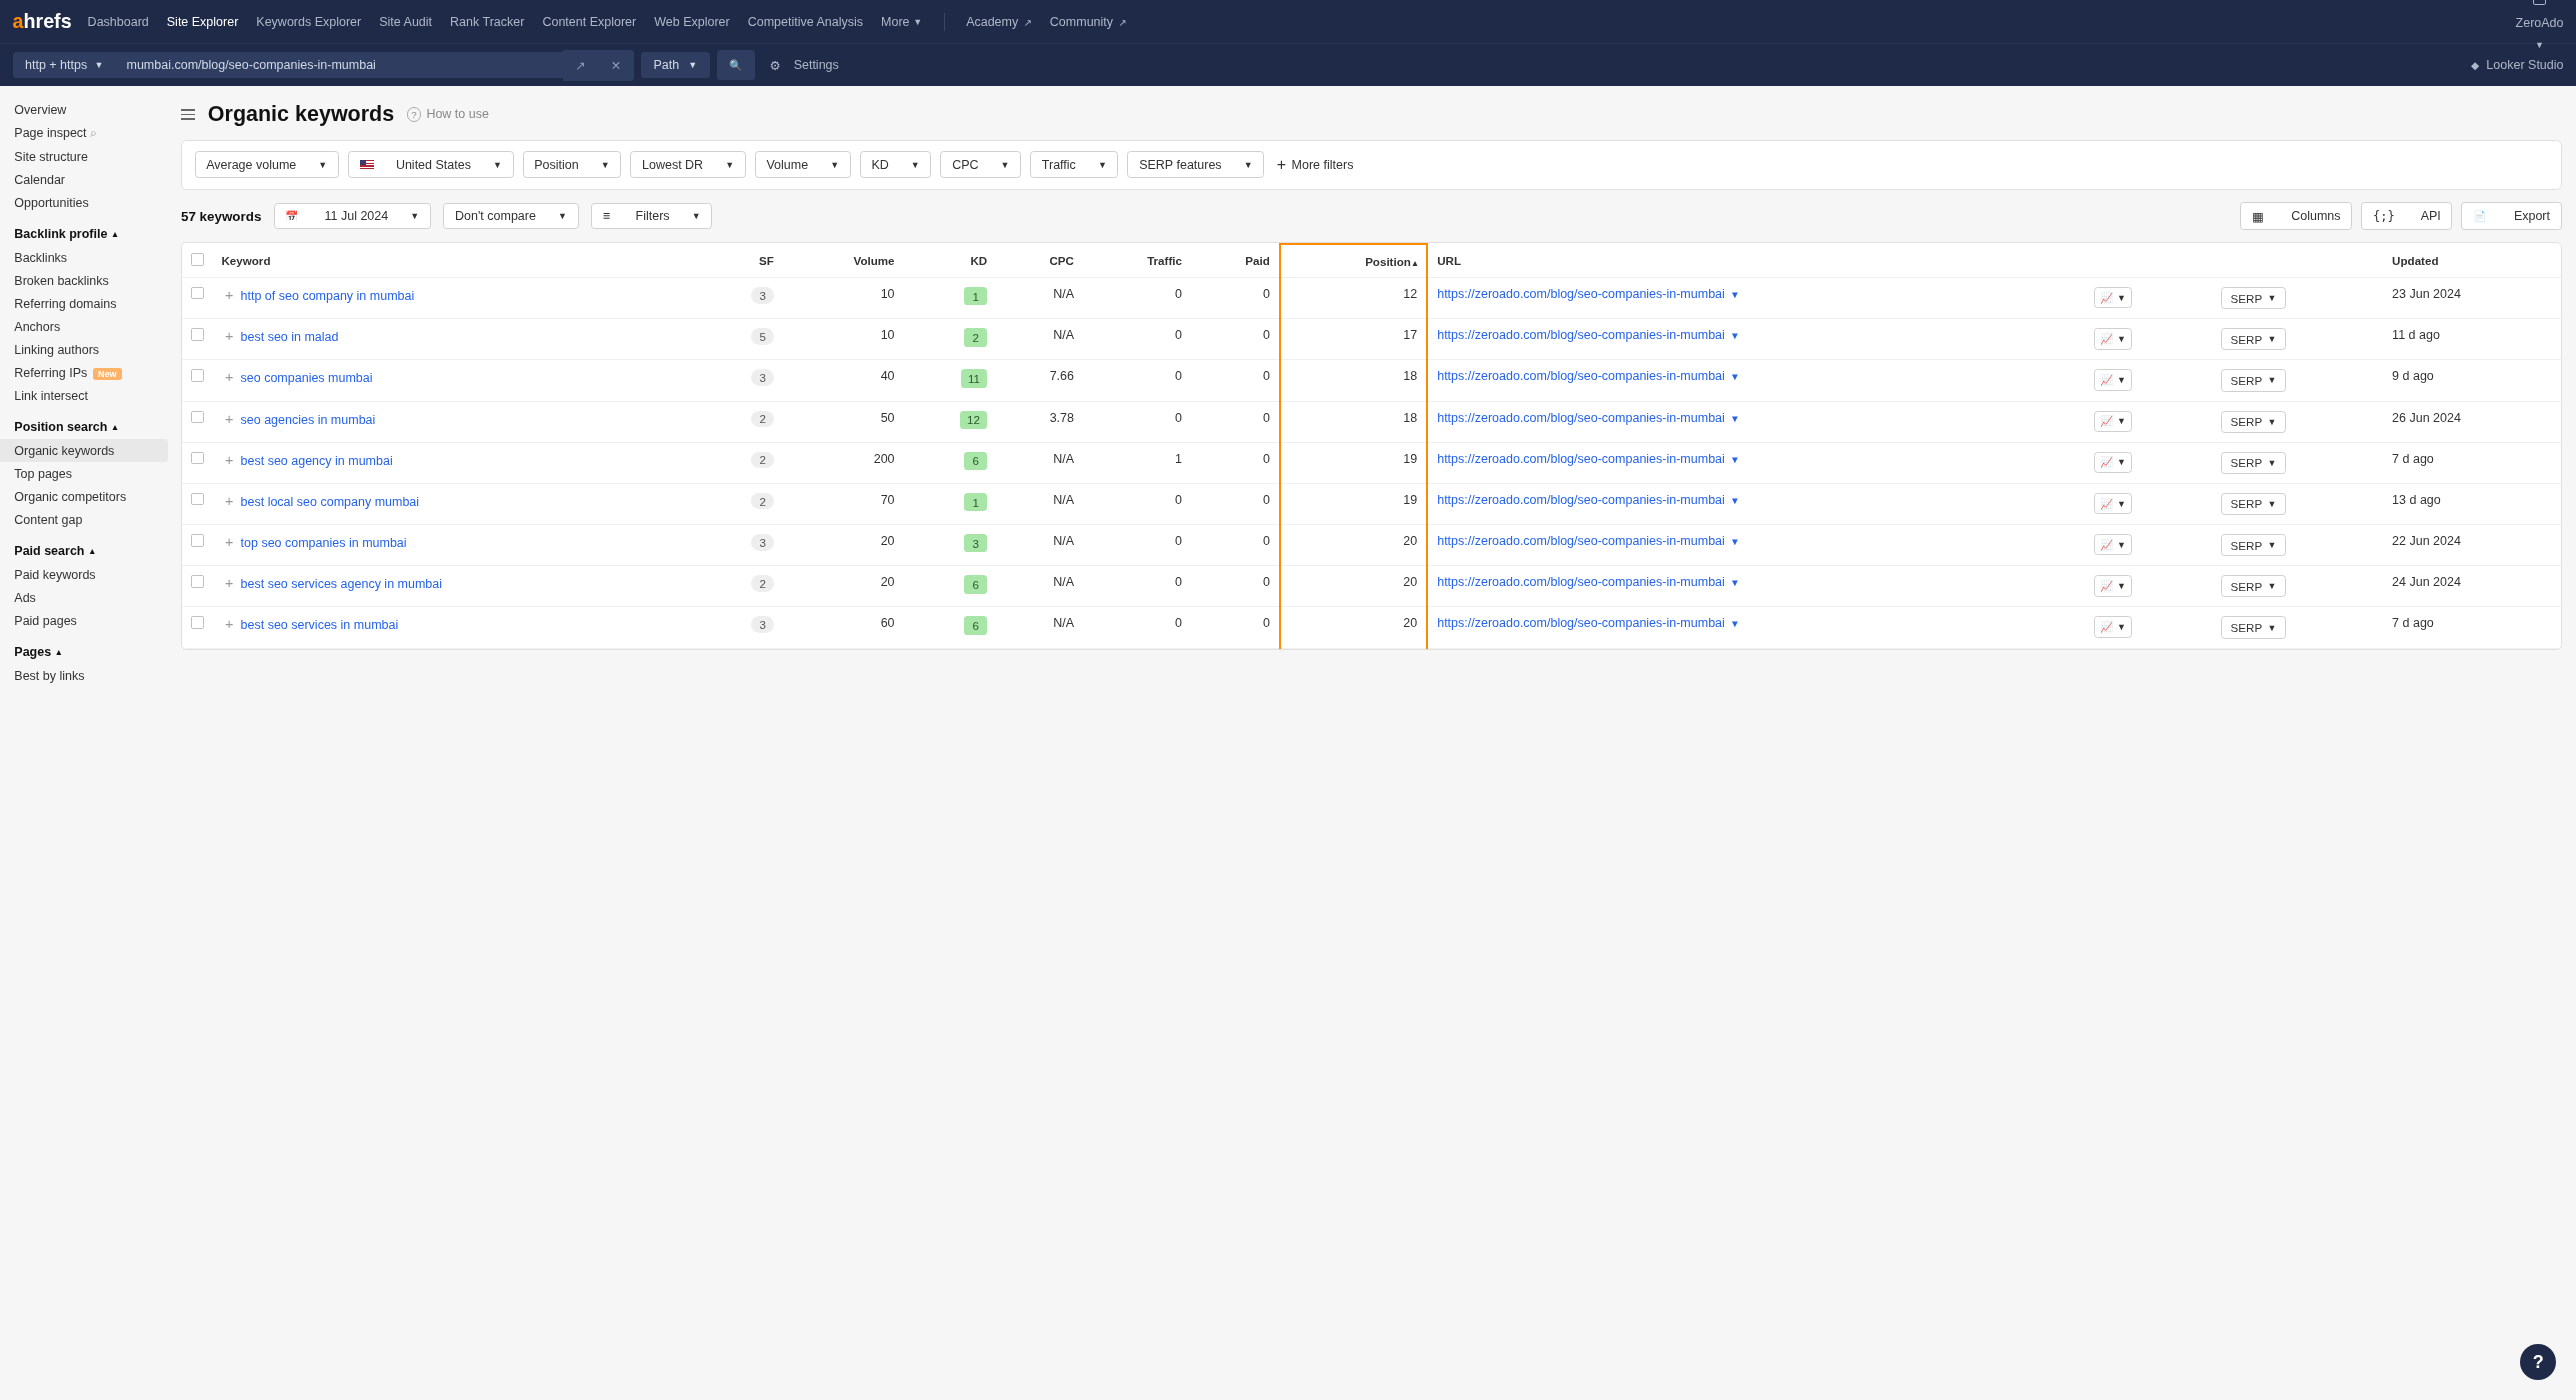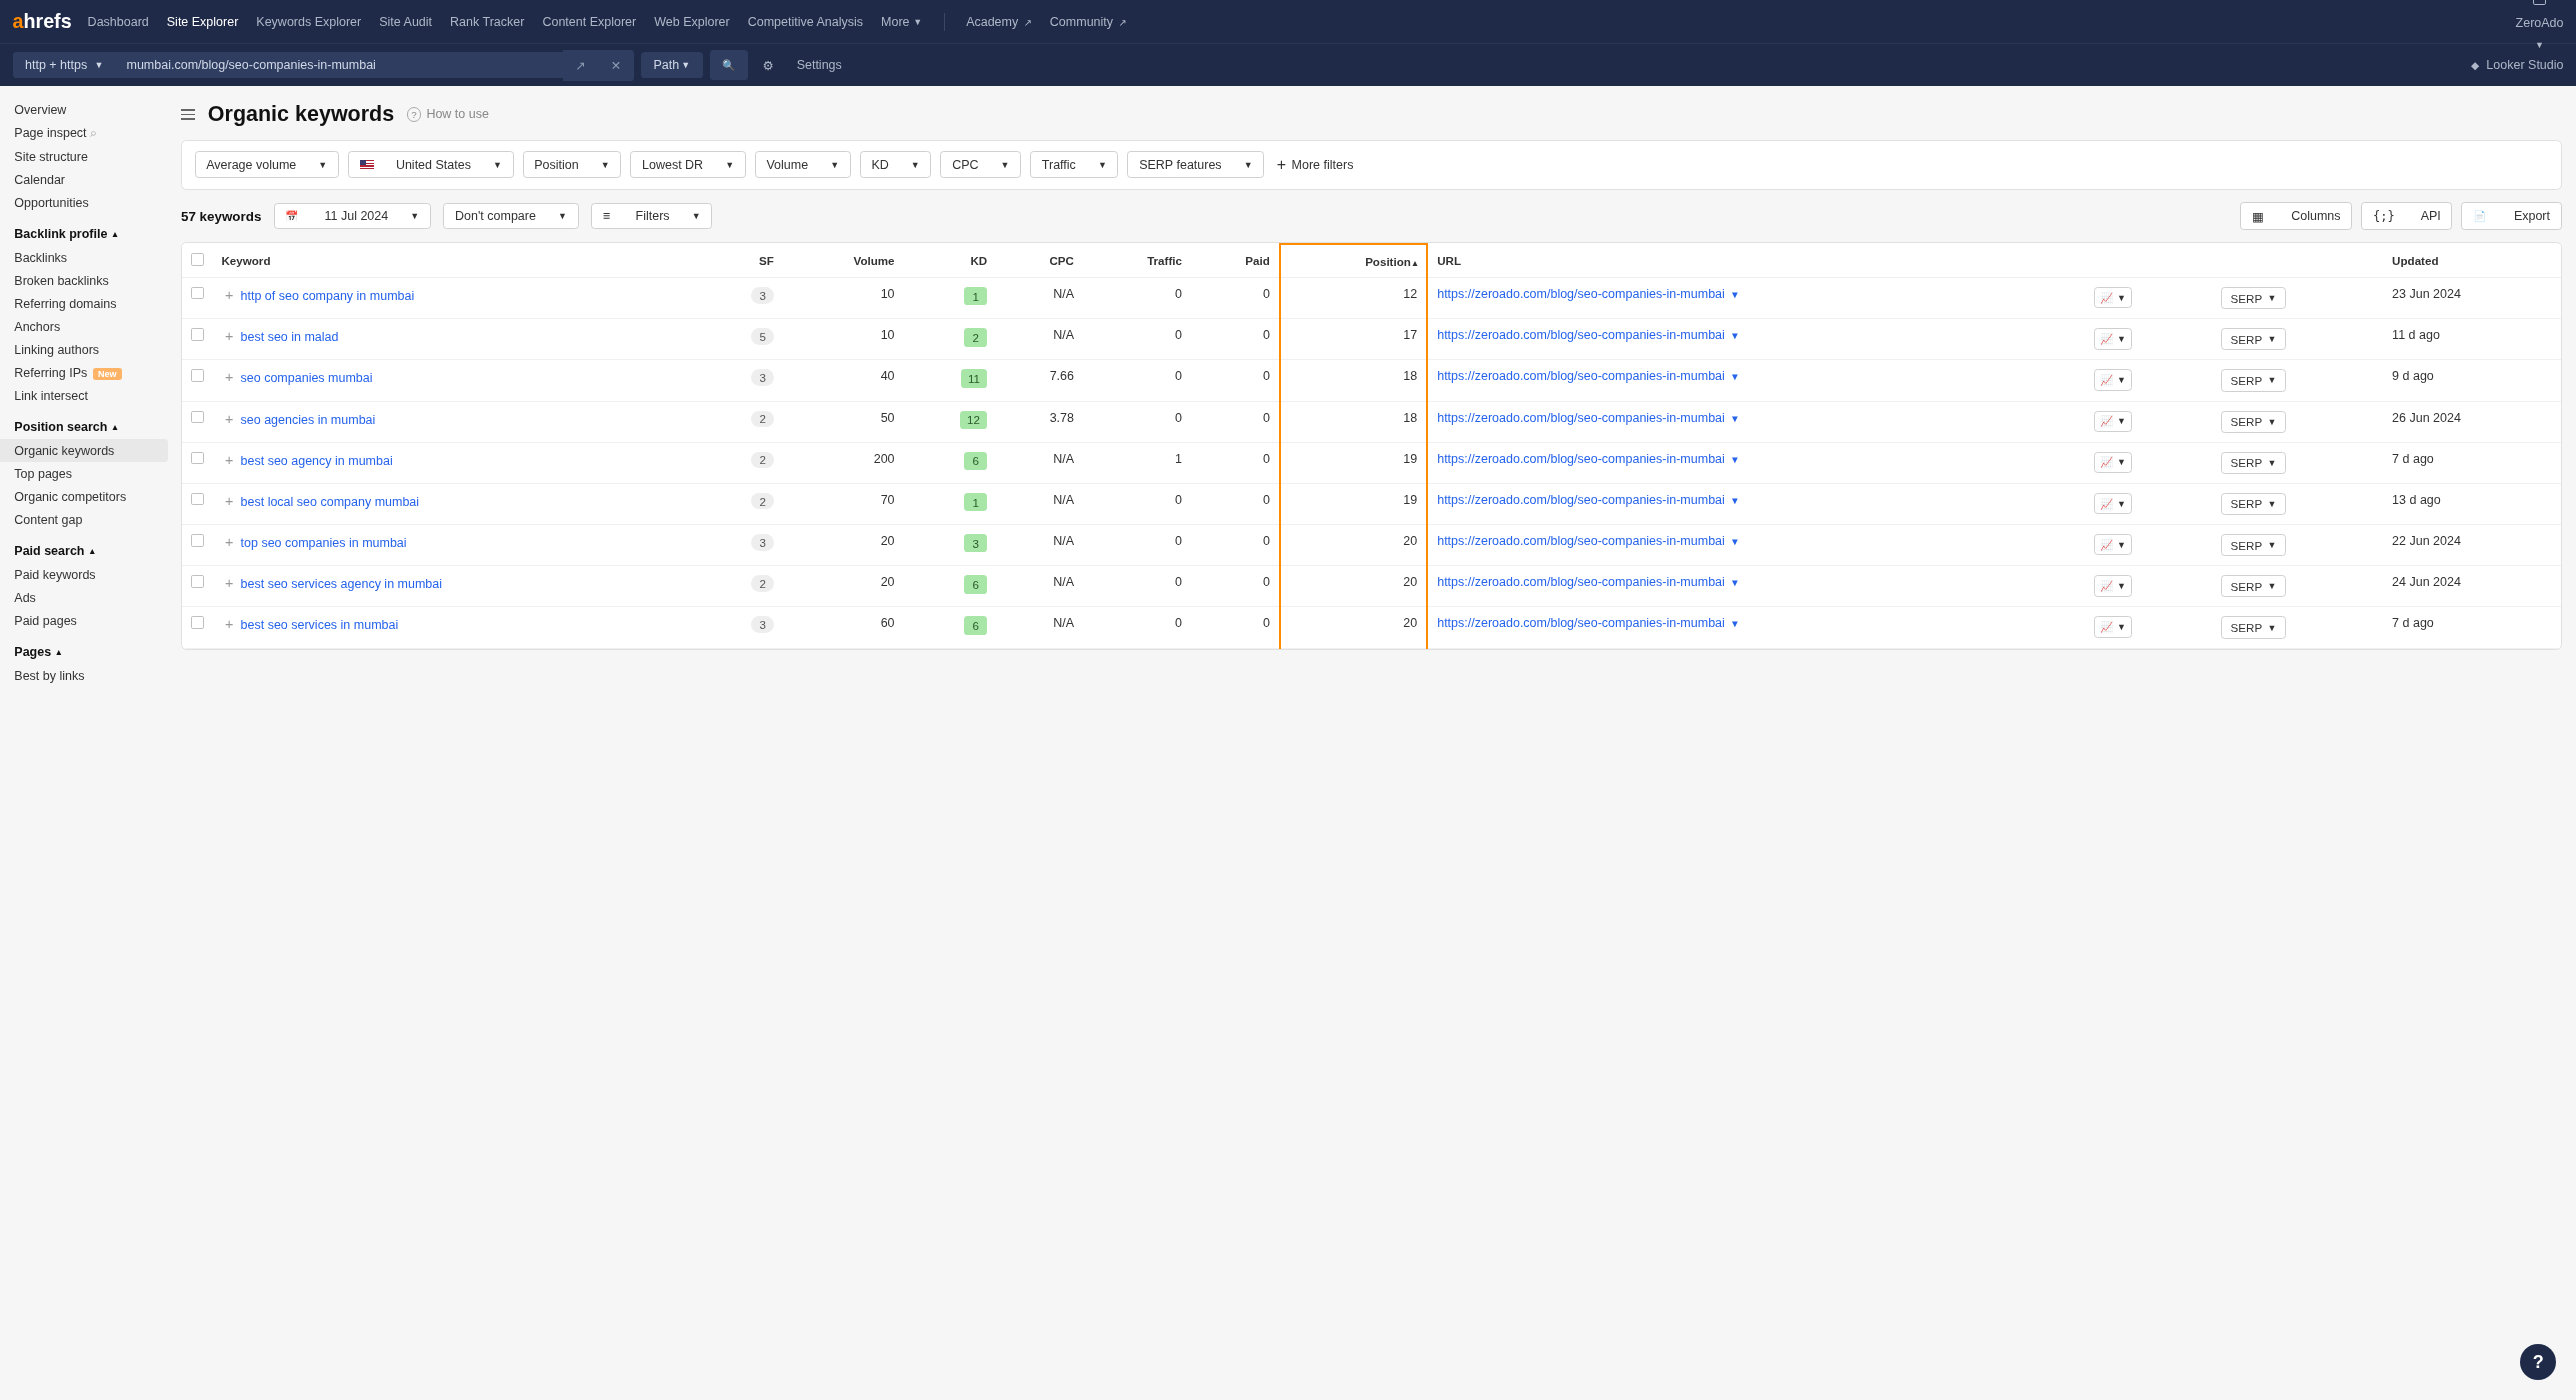--- a/index.html
+++ b/index.html
@@ -11,23 +11,23 @@
 .topnav a { color: #aeb7c8; text-decoration: none; font-size: 12.5px; cursor:pointer; display:flex; align-items:center; gap:3.6px; }
 .topnav a.active { color: #fff; }
 .topnav .sep { width:0.9px; height:18px; background:#3b4762; margin:0 3.6px; }
 .user { display:flex; align-items:center; gap:10.7px; color:#aeb7c8;flex-direction:column; }
 .square-icon { width:12.5px; height:12.5px; border:1.3px solid #aeb7c8; border-radius:1.8px; }
 .secondbar { background:#1e2a47; display:flex; align-items:center; height:43px; padding:0 12.5px; gap:0; border-top:0.9px solid #2a3651; }
 .proto-select { background:#2e3d60; color:#d1d8e6; padding:6.3px 12.5px; border-radius:3.6px 0 0 3.6px; display:flex; align-items:center; gap:7.2px; cursor:pointer; }
 .urlbar { background:#2e3d60; color:#d1d8e6; padding:6.3px 10.7px; flex:0 0 447px; display:flex; align-items:center; border-radius:0; }
 .urlbar-icons { background:#2e3d60; display:flex; align-items:center; border-radius:0 3.6px 3.6px 0; }
 .urlbar-icons span { padding:8px 12.5px; cursor:pointer; color:#8d98b1; }
-.path-select { background:#2e3d60; color:#d1d8e6; padding:6.3px 12.5px; margin-left:7.2px; border-radius:3.6px; display:flex; align-items:center; gap:2px; cursor:pointer; }
+.path-select { background:#2e3d60; color:#d1d8e6; padding:6.3px 12.5px; margin-left:7.2px; border-radius:3.6px; display:flex; align-items:center; gap:9px; cursor:pointer; }
 .search-btn { background:#2e3d60; color:#d1d8e6; padding:8px 12.5px; margin-left:7.2px; border-radius:3.6px; cursor:pointer; }
-.settings-btn { color:#aeb7c8; display:flex; align-items:center; gap:23px; margin-left:14.3px; cursor:pointer; }
+.settings-btn { color:#aeb7c8; display:flex; align-items:center; gap:13px; margin-left:14.3px; cursor:pointer; }
 .looker { margin-left:auto; color:#aeb7c8; display:flex; align-items:center; gap:7.2px; cursor:pointer; }
 .layout { display:flex; }
 .sidebar { width:172px; background:#f6f6f6; padding:12.5px 0 12.5px 14.3px; }
 .sidebar .item { display:block; padding:4.5px 0; color:#333; text-decoration:none; cursor:pointer; font-size:12.5px; }
 .sidebar .heading { font-weight:700; color:#111; padding:12.5px 0 5.4px; cursor:pointer; display:flex; align-items:center; gap:5.4px; }
 .sidebar .item.active { background:#e8e8e8; margin-left:-14.3px; padding-left:14.3px; border-radius:0 3.6px 3.6px 0; margin-right:3.6px; }
 .sidebar .badge-new { background:#ffb366; color:#fff; font-size:9px; padding:0.9px 5.4px; border-radius:2.7px; margin-left:5.4px; font-weight:600; }
 .main { flex:1; padding:0 14.3px 14.3px 9px; }
 .page-title-row { display:flex; align-items:center; gap:12.5px; padding:16px 0 12.5px; }
 .page-title { font-size:21.5px; font-weight:700; }

